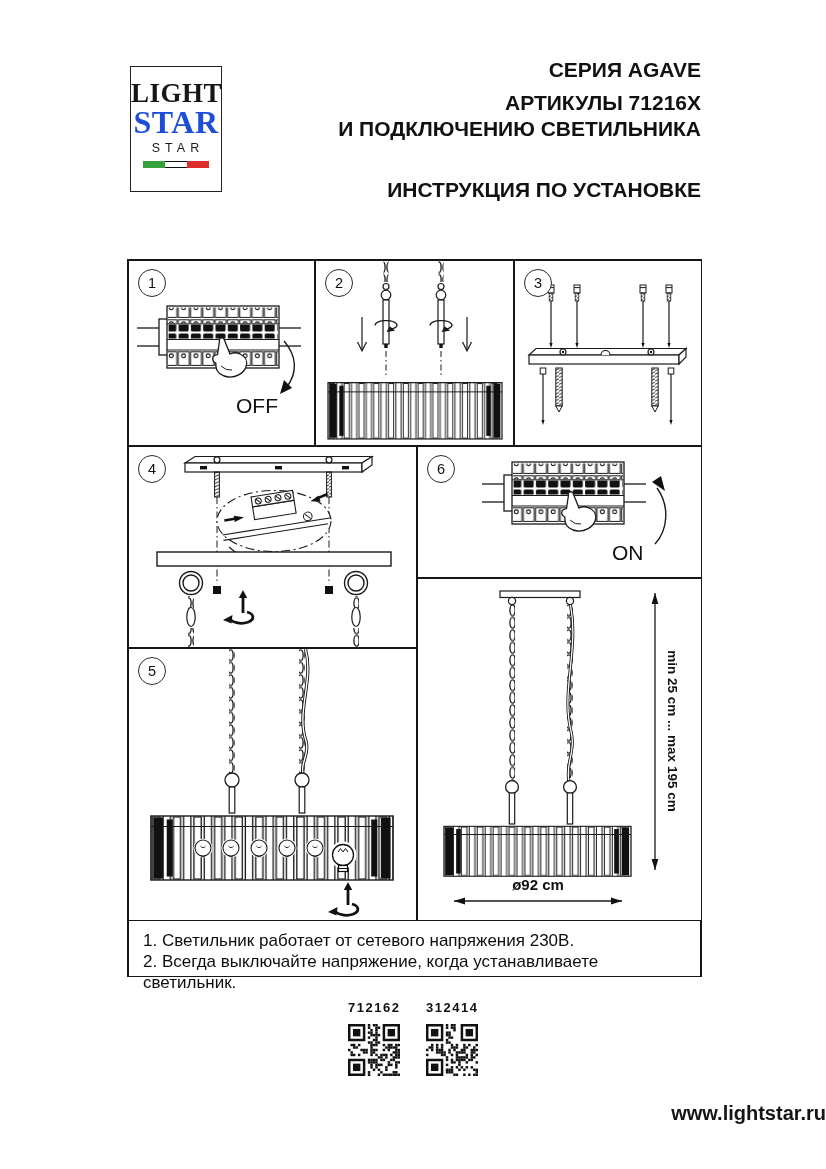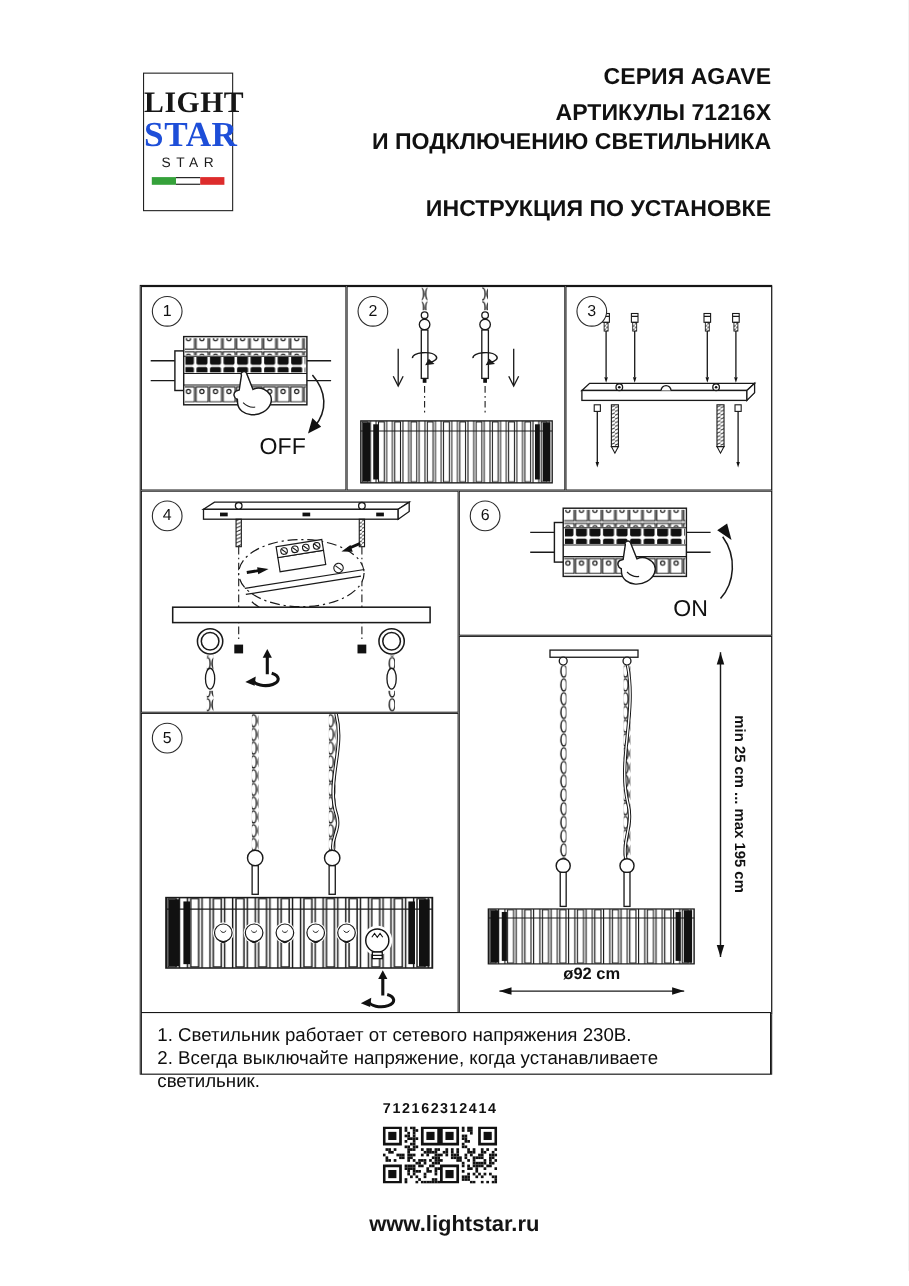--- a/index.html
+++ b/index.html
@@ -1,19 +1,19 @@
 <!DOCTYPE html>
 <html><head>
 <meta charset="utf-8">
 <style>
   html,body{margin:0;padding:0;background:#e8e8e8;}
   .page{position:relative;width:826px;height:1169px;background:#ffffff;overflow:hidden;
         font-family:"Liberation Sans",sans-serif;color:#111;}
   
-  .logo-box{position:absolute;left:130px;top:66px;width:82px;height:126px;
+  .logo-box{position:absolute;left:130px;top:66px;width:92px;height:126px;
             border:1.5px solid #222;box-sizing:border-box;text-align:center;padding-top:13px;background:#fff;}
   .logo-l1{font-family:"Liberation Serif",serif;font-weight:700;font-size:27px;line-height:27px;letter-spacing:.5px;color:#161616;}
   .logo-l2{font-family:"Liberation Serif",serif;font-weight:700;font-size:32px;line-height:31px;letter-spacing:.5px;color:#1d4ed8;}
   .logo-l3{font-size:12.5px;letter-spacing:5px;margin-top:3px;margin-left:4px;color:#1c1c1c;}
   .flag{display:flex;width:66px;height:7px;margin:6px auto 0 auto;}
   .flag .g{flex:1;background:#35a13a;}
   .flag .w{flex:1;background:#fff;border-top:1.4px solid #111;border-bottom:1.4px solid #111;box-sizing:border-box;}
   .flag .r{flex:1;background:#dd2c2c;}
   .title-block{position:absolute;right:125px;top:58px;width:470px;text-align:right;}
   .t-series{font-size:21px;font-weight:700;line-height:24px;}
@@ -25,26 +25,26 @@
   .badge{position:absolute;left:9px;top:8px;width:26px;height:26px;border:1.4px solid #2a2a2a;border-radius:50%;
          font-size:14.5px;line-height:26px;text-align:center;background:#fff;z-index:2;}
   .draw{position:absolute;left:0;top:0;width:100%;height:100%;}
   .draw text{font-family:"Liberation Sans",sans-serif;fill:#111;}
   .lbl{font-size:21px;}
   .dimlbl{font-size:13.5px;font-weight:bold;}
   .dialbl{font-size:15px;font-weight:bold;}
   
   .notes{padding:9px 14px;font-size:17px;line-height:21px;color:#0e0e0e;}
   
-  .qr-row{position:absolute;left:348px;top:1000px;display:flex;}
+  .qr-row{position:absolute;left:348px;top:1000px;display:flex;gap:26px;}
   .qr-col{width:52px;text-align:center;}
   .qr-label{font-size:13px;font-weight:700;letter-spacing:1.5px;margin-bottom:9px;white-space:nowrap;}
   .qr-svg{width:52px;height:52px;display:block;}
   
-  .footer{position:absolute;left:0;top:1102px;width:100%;text-align:center;font-size:20px;font-weight:700;color:#151515;}
+  .footer{position:absolute;left:0;top:1102px;width:100%;text-align:right;font-size:20px;font-weight:700;color:#151515;}
 </style>
 </head>
 <body>
 
 <div class="page">
 
   <svg width="0" height="0" style="position:absolute" aria-hidden="true">
     <defs>
       <pattern id="pChain" width="7" height="12.5" patternUnits="userSpaceOnUse">
         <ellipse cx="3.5" cy="6.2" rx="2.6" ry="5.4" fill="none" stroke="#1a1a1a" stroke-width="1.3"></ellipse>

